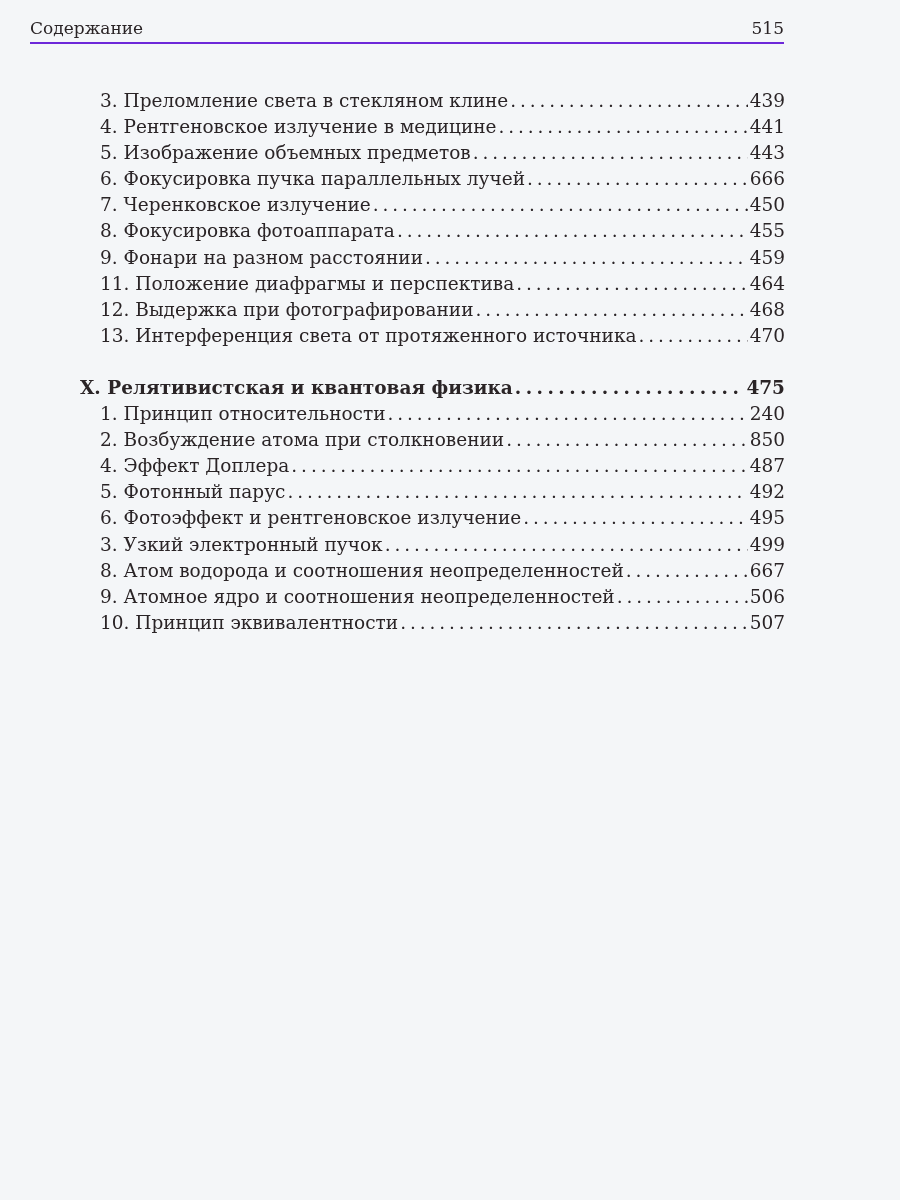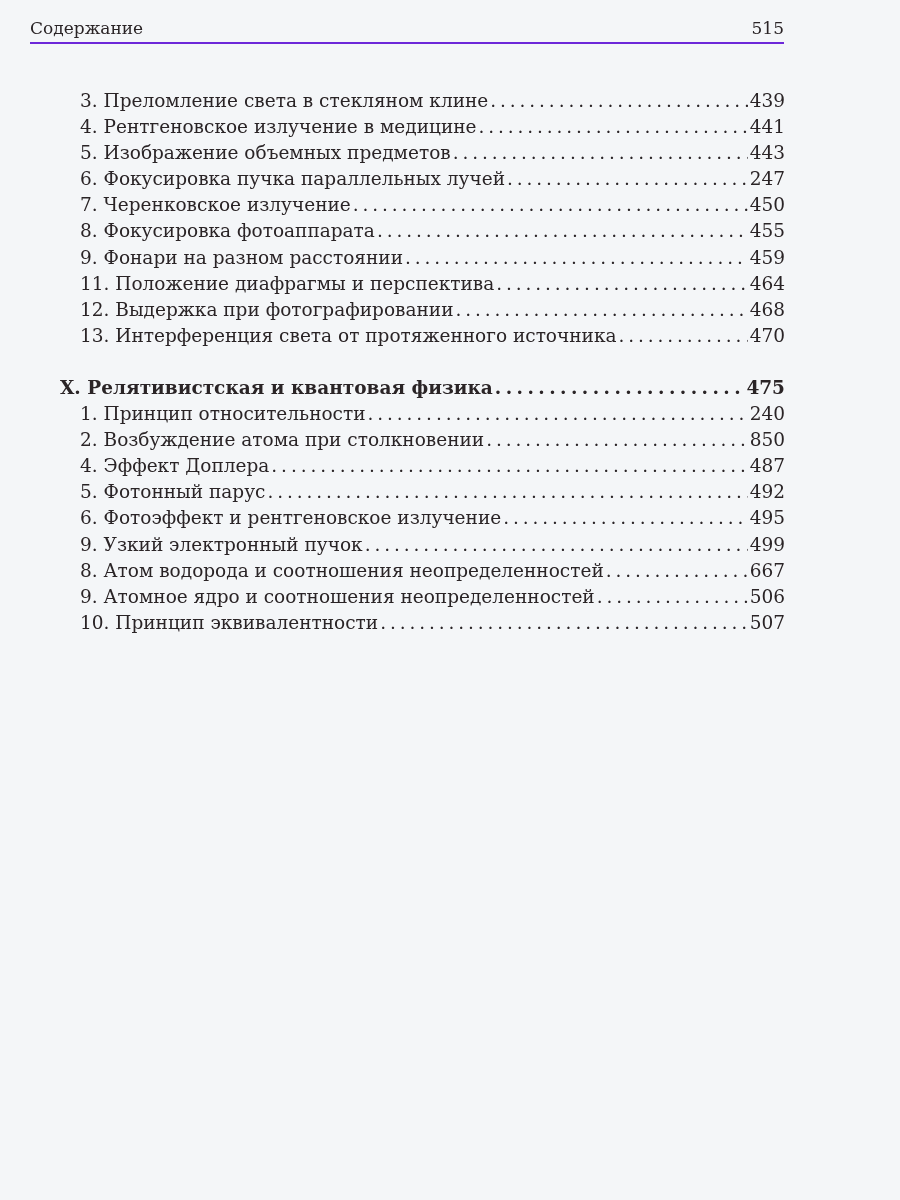--- a/index.html
+++ b/index.html
@@ -16,21 +16,21 @@
     font-size: 17px;
     padding-bottom: 4px;
     border-bottom: 2px solid #6d28d9;
   }
   .toc {
     position: absolute; left: 60px; top: 88px; width: 725px;
   }
   .entry {
     display: flex; align-items: baseline;
     font-size: 18.5px; line-height: 26.1px; height: 26.1px;
-    white-space: nowrap; overflow: hidden;
+    white-space: nowrap; overflow: hidden; margin-left: 20px;
   }
   .entry.sub { padding-left: 20px; }
   .entry .title { flex: 0 0 auto; }
   .entry .dots {
     flex: 1 1 auto; overflow: hidden; margin: 0 2px;
     letter-spacing: 3px;
   }
   .entry .dots::before {
     content: ". . . . . . . . . . . . . . . . . . . . . . . . . . . . . . . . . . . . . . . . . . . . . . . . . . . . . . . . . . . . . . . . . . . . . . . . . . . . . . . . . .";
     letter-spacing: -1px;
@@ -60,21 +60,21 @@
         <span class="page">441</span>
       </div>
       <div class="entry sub">
         <span class="title">5. Изображение объемных предметов</span>
         <span class="dots"></span>
         <span class="page">443</span>
       </div>
       <div class="entry sub">
         <span class="title">6. Фокусировка пучка параллельных лучей</span>
         <span class="dots"></span>
-        <span class="page">247</span>
+        <span class="page">666</span>
       </div>
       <div class="entry sub">
         <span class="title">7. Черенковское излучение</span>
         <span class="dots"></span>
         <span class="page">450</span>
       </div>
       <div class="entry sub">
         <span class="title">8. Фокусировка фотоаппарата</span>
         <span class="dots"></span>
         <span class="page">455</span>
@@ -125,21 +125,21 @@
         <span class="title">5. Фотонный парус</span>
         <span class="dots"></span>
         <span class="page">492</span>
       </div>
       <div class="entry sub">
         <span class="title">6. Фотоэффект и рентгеновское излучение</span>
         <span class="dots"></span>
         <span class="page">495</span>
       </div>
       <div class="entry sub">
-        <span class="title">9. Узкий электронный пучок</span>
+        <span class="title">3. Узкий электронный пучок</span>
         <span class="dots"></span>
         <span class="page">499</span>
       </div>
       <div class="entry sub">
         <span class="title">8. Атом водорода и соотношения неопределенностей</span>
         <span class="dots"></span>
         <span class="page">667</span>
       </div>
       <div class="entry sub">
         <span class="title">9. Атомное ядро и соотношения неопределенностей</span>

